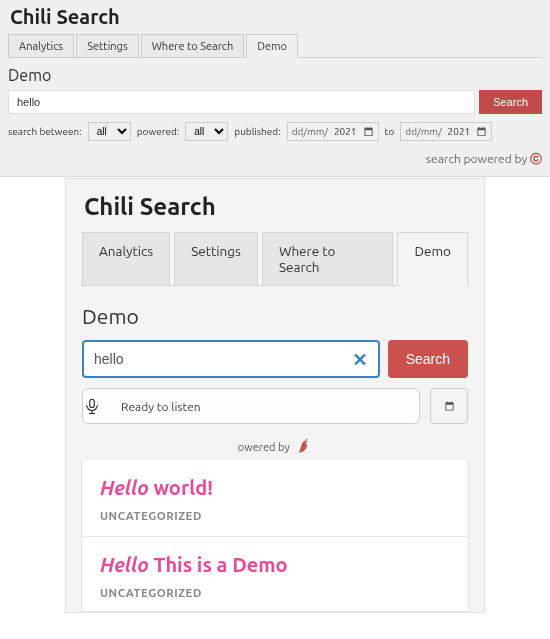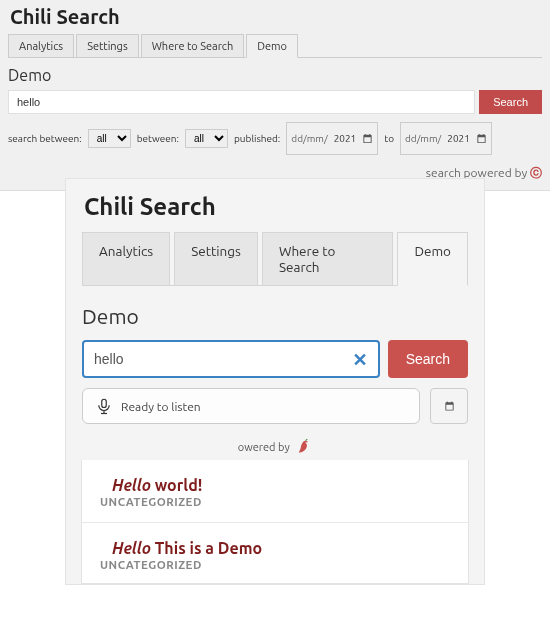--- a/index.html
+++ b/index.html
@@ -74,21 +74,21 @@
   }
   .top-filters select {
     font-size:10px;
     padding:2px 6px 2px 4px;
     border:1px solid #ccc;
   }
   .date-box {
     display:inline-flex;
     align-items:center;
     border:1px solid #ccc;
-    padding:10px 4px;
+    padding:3px 4px;
     gap:6px;
     background:#f0f0f0;
     font-size:10px;
     color:#666;
   }
   .date-box .yr { color:#333; }
   .cal-ico {
     width:11px;height:11px;fill:#555;flex:0 0 11px;
   }
   .top-powered {
@@ -177,25 +177,25 @@
   .row-below {
     display:flex;
     gap:10px;
     margin-top:10px;
     align-items:stretch;
   }
   .listen-pill {
     flex:1;
     display:flex;
     align-items:center;
-    gap:8px;
+    gap:20px;
     border:1px solid #ccc;
     border-radius:6px;
     background:#fdfdfd;
-    padding:8px 12px;
+    padding:8px 0;
     font-size:12px;
     color:#444;
   }
   .mic-ico { width:18px;height:18px;stroke:#333;fill:none;stroke-width:1.6; }
   .date-btn {
     border:1px solid #ccc;
     border-radius:4px;
     background:#f4f4f4;
     width:38px;
     display:flex;
@@ -223,32 +223,31 @@
     padding:0 0 12px 0;
   }
   .sugg {
     padding:16px 18px 0 18px;
   }
   .sugg + .sugg {
     border-top:1px solid #e8e8e8;
     margin-top:14px;
   }
   .sugg .title {
-    font-size:16px;
-    color:#7f1d1d;
+    font-size:20px;
+    color:#ec4899;
     font-weight:700;
-    margin-left:12px;
   }
   .sugg .title .hl { font-style:italic; }
   .sugg .cat {
     font-size:11.5px;
     letter-spacing:0.5px;
     color:#888;
     font-weight:700;
-    margin-top:1px;
+    margin-top:10px;
   }
 </style>
 </head>
 <body>
 
 <div class="top-panel">
   <div class="top-title">Chili Search</div>
 
   <div class="top-tabs">
     <div class="top-tab">Analytics</div>
@@ -262,21 +261,21 @@
   <div class="top-search-row">
     <input class="top-search-input" value="hello" style="">
     <button class="top-search-btn">Search</button>
   </div>
 
   <div class="top-filters">
     <span>search between:</span>
     <select>
       <option>all</option>
     </select>
-    <span>between:</span>
+    <span>powered:</span>
     <select>
       <option>all</option>
     </select>
     <span>published:</span>
 
     <span class="date-box">
       <span>dd/mm/</span>
         <span class="yr">2021</span>
       <svg class="cal-ico" viewBox="0 0 24 24">
           <path d="M19 4h-1V2h-2v2H8V2H6v2H5a2 2 0 0 0-2 2v14a2 2 0 0 0 2 2h14a2 2 0 0 0 2-2V6a2 2 0 0 0-2-2zm0 16H5V9h14z"></path>

